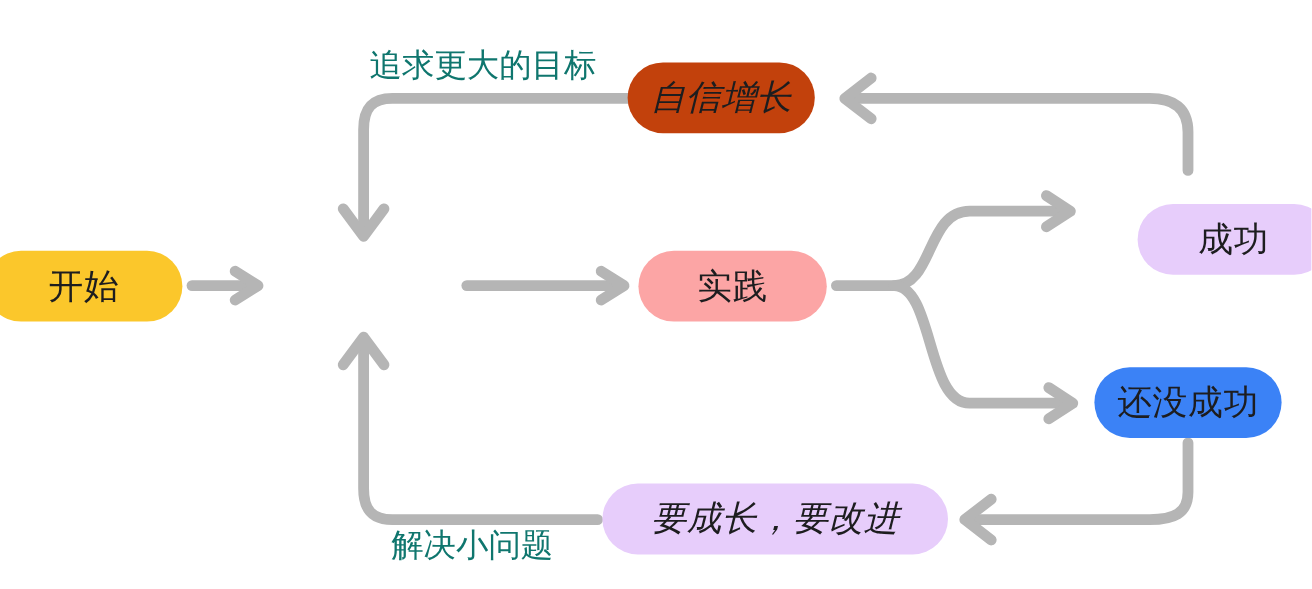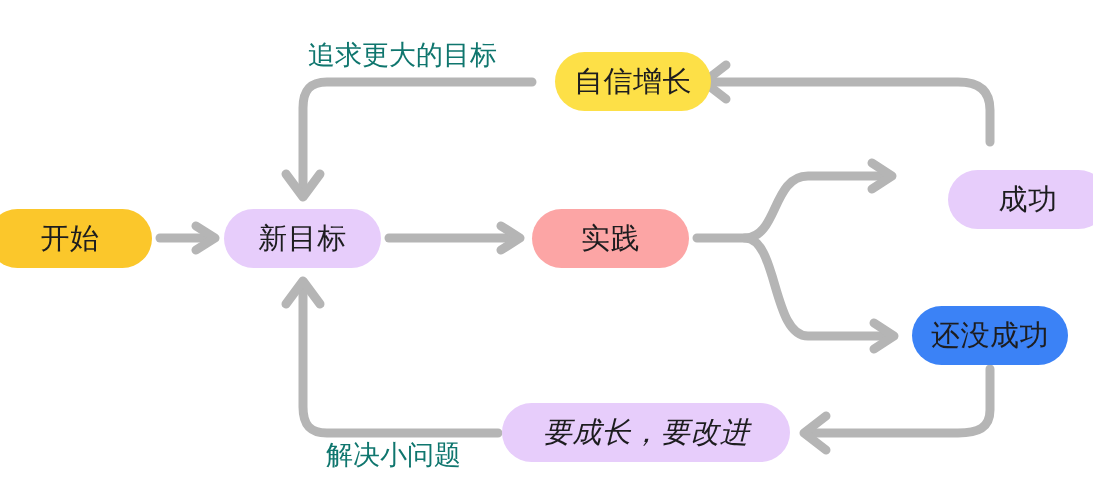--- a/index.html
+++ b/index.html
@@ -99,41 +99,38 @@
     <g>
       <path class="ln" d="M 498 433 L 327 433 C 310 433 303 425 303 407 L 303 292"></path>
       <path class="ah" d="M 286 304 L 303 281 L 320 304"></path>
     </g>
   </svg>
 
   <div class="node" style="left:-12px; top:209px; width:164px; height:59px; background:#FBC72B;">
     <span>开始</span>
   </div>
 
-  <div class="node" style="left:224px; top:209px; width:157px; height:59px; background:#E7CDFB;">
-    <span>新目标</span>
-  </div>
 
   <div class="node" style="left:532px; top:209px; width:157px; height:59px; background:#fca5a5;">
     <span>实践</span>
   </div>
 
   <div class="node" style="left:948px; top:146px; width:160px; height:59px; background:#E7CDFB;margin-top:24px;">
     <span>成功</span>
   </div>
 
   <div class="node" style="left:912px; top:306px; width:156px; height:59px; background:#3b82f6;">
     <span>还没成功</span>
   </div>
 
   <div class="node" style="left:502px; top:403px; width:288px; height:59px; background:#E7CDFB;font-style:italic;">
     <span>要成长，要改进</span>
   </div>
 
-  <div class="node" style="left:555px; top:52px; width:156px; height:59px; background:#fde047;">
+  <div class="node" style="left:523px; top:52px; width:156px; height:59px; background:#c2410c;font-style:italic;">
     <span>自信增长</span>
   </div>
 
   <div class="edge-label" style="left:308px; top:41px;">追求更大的目标</div>
 
   <div class="edge-label" style="left:326px; top:441px;">解决小问题</div>
 
 </div>
 
 </body></html>

